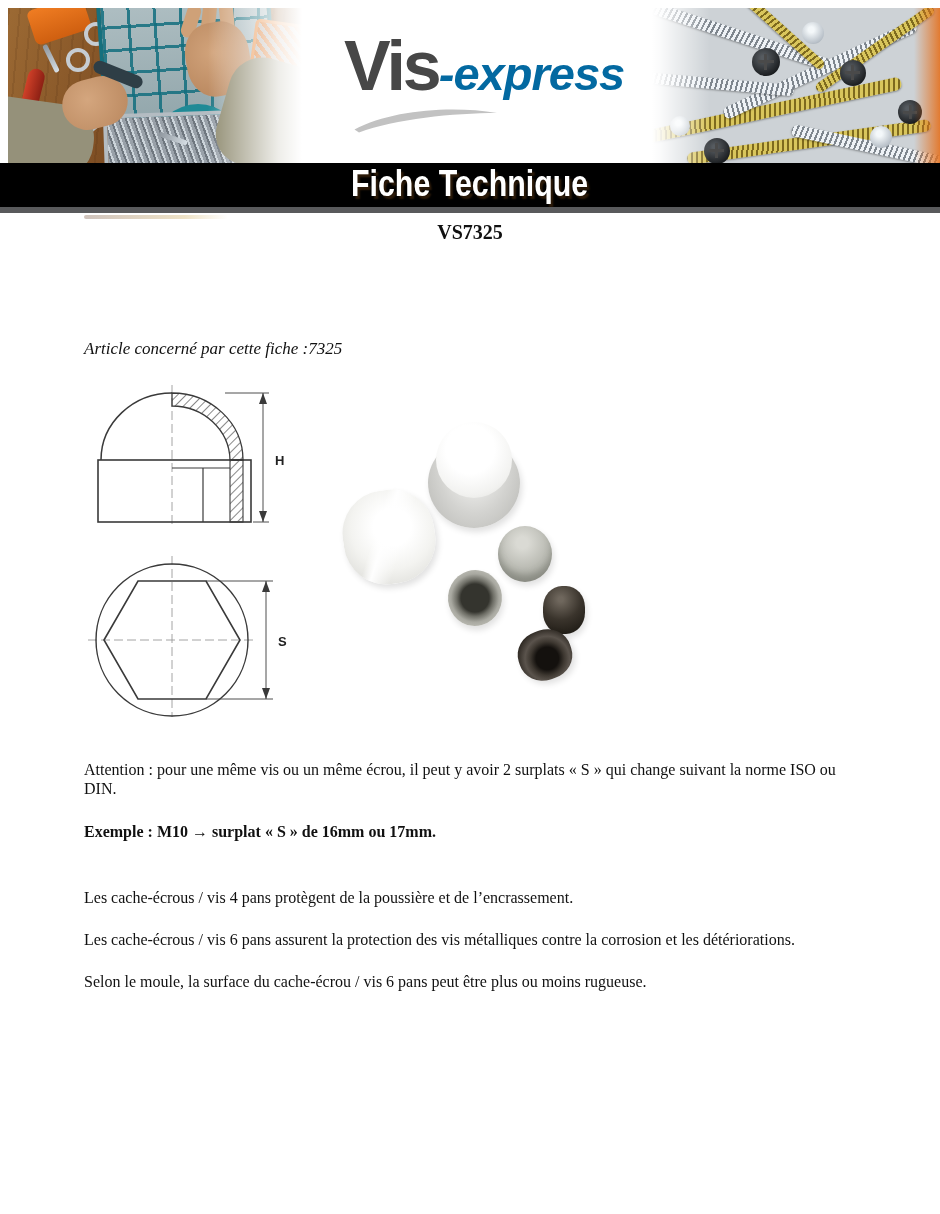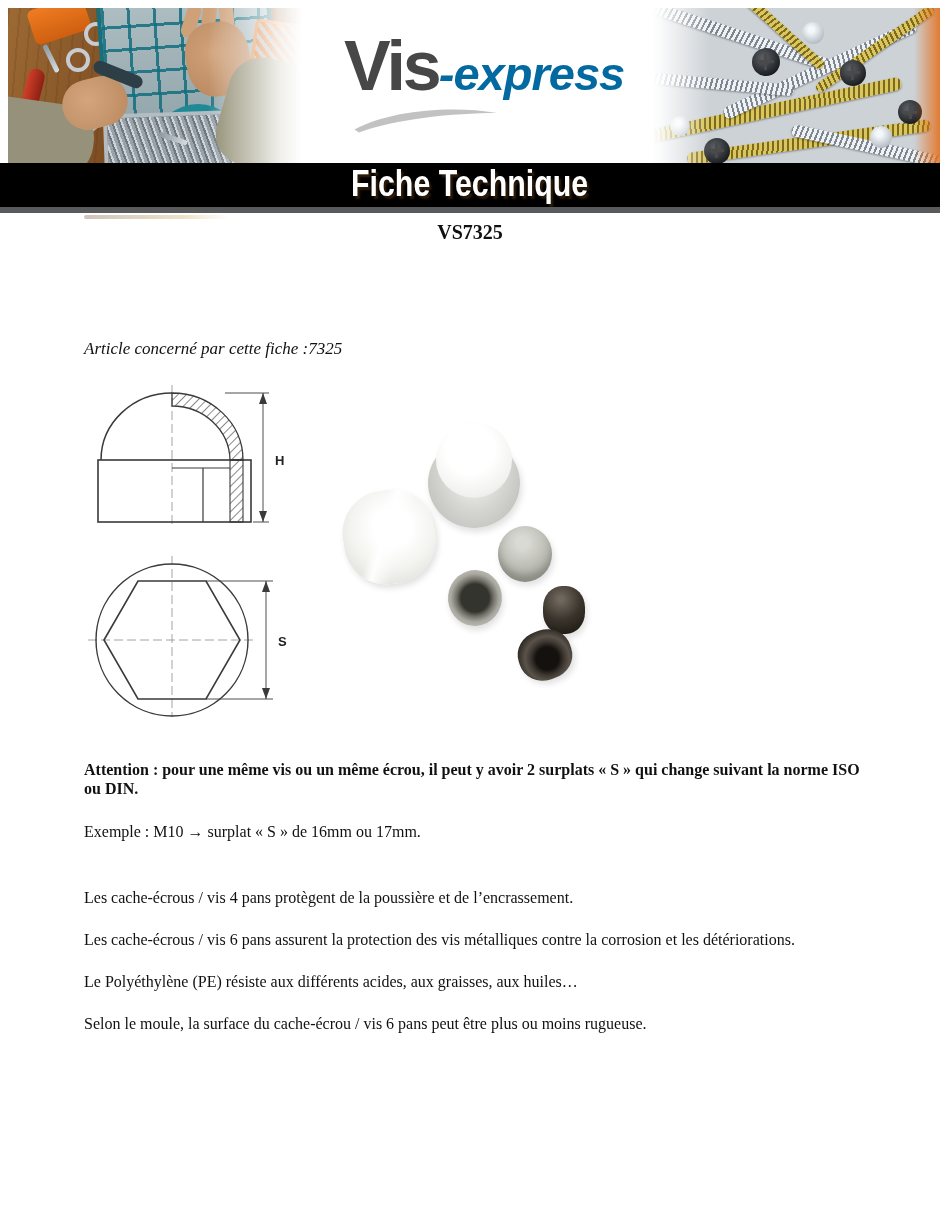--- a/index.html
+++ b/index.html
@@ -115,22 +115,22 @@
   .cap-hex-dark{left:113px;top:172px;width:54px;height:56px;transform:rotate(6deg);
       background:radial-gradient(circle at 50% 50%, #34342e 0 36%, #6e6e66 47%, #a9a9a1 62%, #bcbcb4 76%, #c6c6be);}
   .cap-black{left:208px;top:188px;width:42px;height:48px;border-radius:45%;
       background:radial-gradient(circle at 42% 28%, #6f675d 6%, #3a342c 48%, #1e1a14 88%);}
   .cap-black-tilted{left:183px;top:232px;width:54px;height:50px;border-radius:46%;transform:rotate(-18deg);
       background:radial-gradient(circle at 52% 58%, #14110e 0 28%, #3e3831 42%, #5a534c 55%, #2b2620 76%, #191612);}
 
   
   .copy{position:absolute;left:84px;top:760px;width:776px;font-size:16px;line-height:19px;}
   .copy p{margin:0;}
-  .p-attention{font-weight:bold;margin-bottom:24px !important;}
-  .p-example{font-weight:normal;margin-bottom:47px !important;}
+  .p-attention{font-weight:normal;margin-bottom:24px !important;}
+  .p-example{font-weight:bold;margin-bottom:47px !important;}
   .p-body{margin-bottom:23px !important;}
 </style>
 </head>
 <body>
 
 <div class="page">
 
   <div class="photo photo-left">
     <div class="deco orange-tool"></div>
     <div class="deco washer w1"></div>
@@ -237,17 +237,16 @@
     <div class="cap cap-hex-dark"></div>
     <div class="cap cap-black"></div>
     <div class="cap cap-black-tilted"></div>
   </div>
 
   <section class="copy">
     <p class="p-attention">Attention : pour une même vis ou un même écrou, il peut y avoir 2 surplats « S » qui change suivant la norme ISO ou DIN.</p>
     <p class="p-example">Exemple : M10 → surplat « S » de 16mm ou 17mm.</p>
     <p class="p-body">Les cache-écrous / vis 4 pans protègent de la poussière et de l’encrassement.</p>
     <p class="p-body">Les cache-écrous / vis 6 pans assurent la protection des vis métalliques contre la corrosion et les détériorations.</p>
-    <p class="p-body">Le Polyéthylène (PE) résiste aux différents acides, aux graisses, aux huiles…</p>
     <p class="p-body">Selon le moule, la surface du cache-écrou / vis 6 pans peut être plus ou moins rugueuse.</p>
   </section>
 
 </div>
 
 </body></html>

